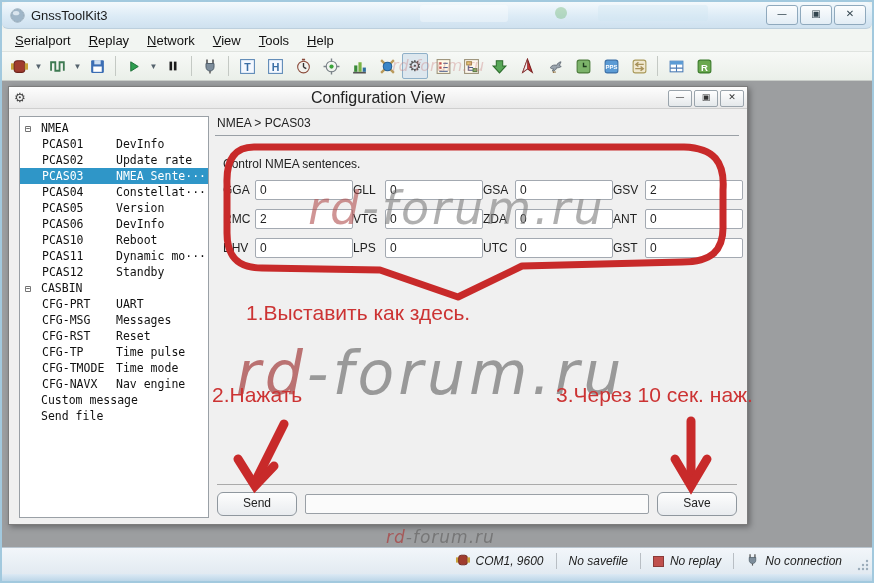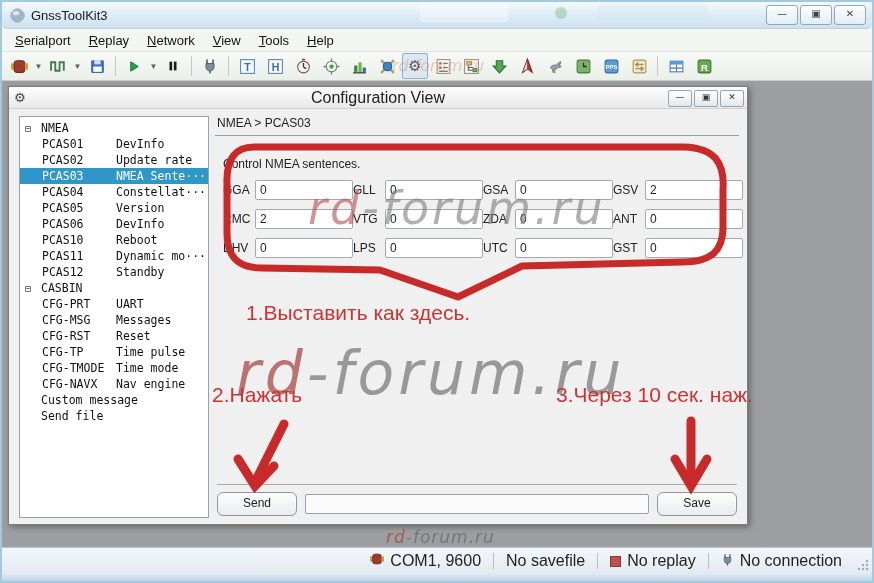--- a/index.html
+++ b/index.html
@@ -49,21 +49,21 @@
   .caption{font-size:12px;color:#222;margin:21px 0 0 8px;}
   .fgrid{margin:9px 0 0 8px;}
   .frow{display:flex;margin-bottom:9px;}
   .fcell{display:flex;align-items:center;width:130px;}
   .flabel{width:32px;font-size:12px;color:#222;}
   .fcell input{width:88px;height:16px;border:1px solid #a3a9b1;border-radius:2px;background:#fff;font-size:12px;padding:1px 4px;color:#222;font-family:"Liberation Sans",sans-serif;}
   .botbar{position:absolute;left:2px;right:2px;bottom:2px;border-top:1px solid #aaa;padding-top:7px;display:flex;align-items:center;}
   .pushbtn{width:78px;height:22px;border:1px solid #8f979e;border-radius:6px;background:linear-gradient(#fdfdfd,#e9ecef);font-size:12px;color:#222;text-align:center;line-height:20px;}
   .progress{flex:1;height:18px;border:1px solid #9aa0a6;border-radius:2px;background:#fbfbfb;margin:0 8px;}
   
-  .statusbar{height:26px;background:linear-gradient(#f2f6fa,#e2eaf1);border-top:1px solid #b9c5cf;display:flex;align-items:center;justify-content:flex-end;font-size:16px;color:#222;padding-right:18px;position:relative;}
+  .statusbar{height:26px;background:linear-gradient(#f2f6fa,#e2eaf1);border-top:1px solid #b9c5cf;display:flex;align-items:center;justify-content:flex-end;font-size:12px;color:#222;padding-right:18px;position:relative;font-style:italic;}
   .sseg{display:flex;align-items:center;gap:6px;padding:0 12px;border-left:1px solid #b8bec4;height:16px;}
   .sseg:first-child{border-left:none;}
   .redsq{width:9px;height:9px;background:#c0504d;border:1px solid #8a3a38;}
   .grip{position:absolute;right:3px;bottom:3px;}
   .bottomstrip{height:7px;background:linear-gradient(#dce9f4,#bcd6e8);}
   .overlay{position:absolute;inset:0;pointer-events:none;z-index:60;}
 </style>
 </head>
 <body>
 

